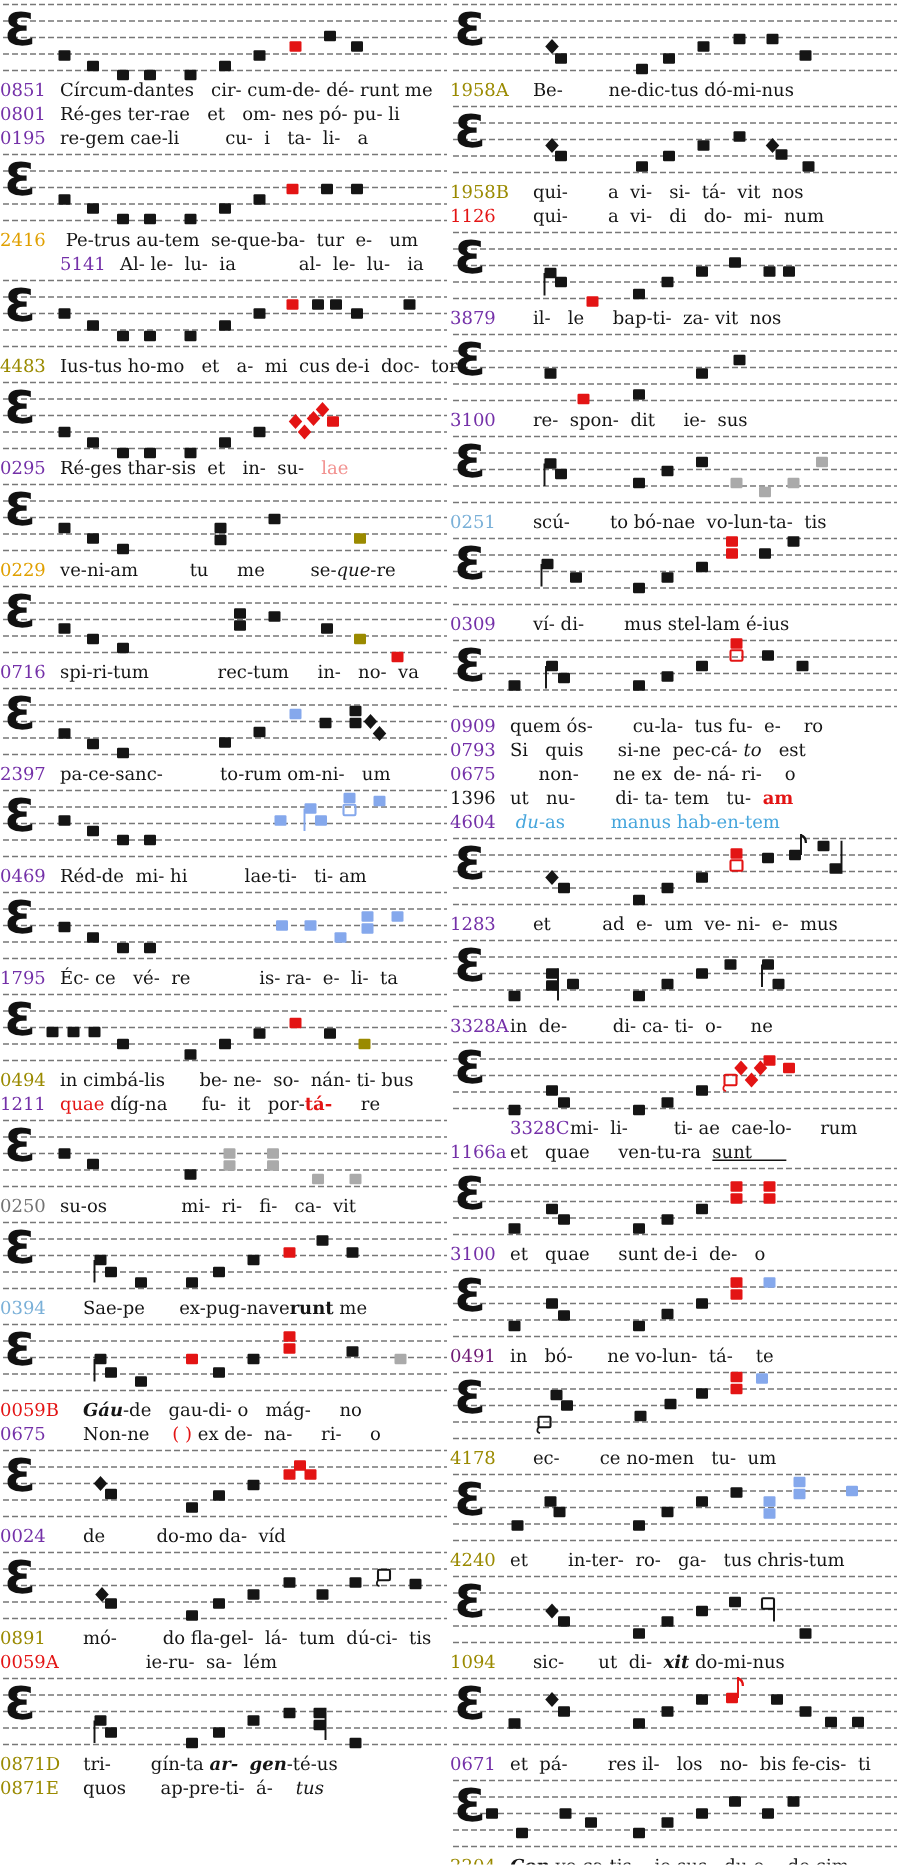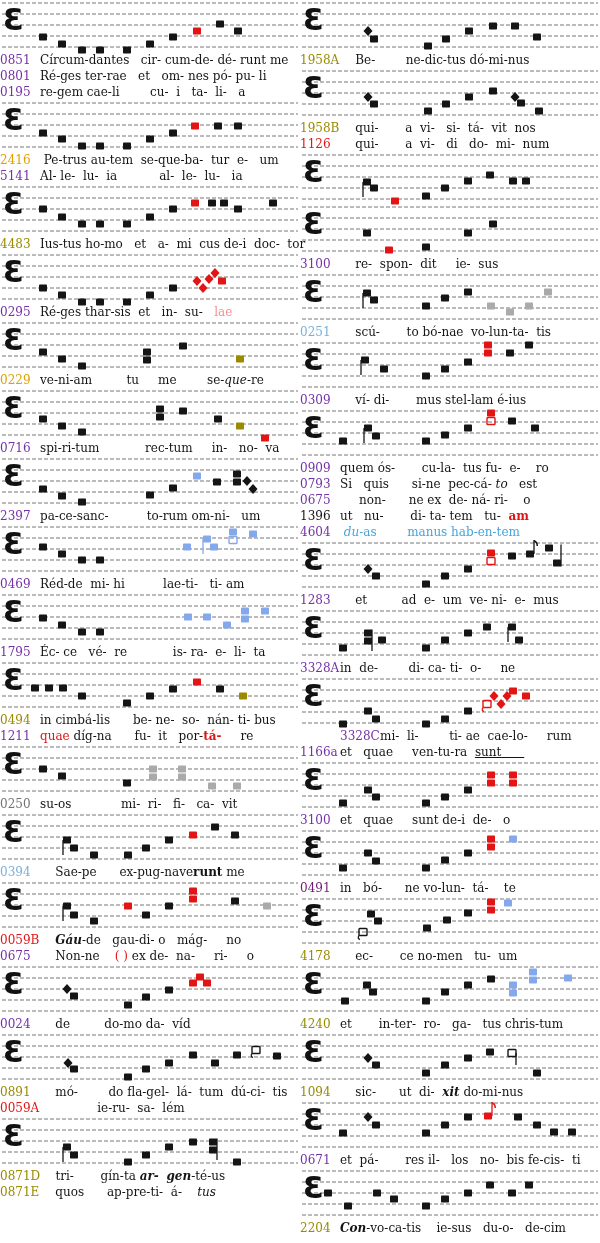--- a/index.html
+++ b/index.html
@@ -65,21 +65,21 @@
             <rect x="96" y="42.5" width="8" height="7" rx="0.8" fill="#151515" stroke="none" stroke-width="0"></rect>
             <rect x="123" y="42.5" width="8" height="7" rx="0.8" fill="#151515" stroke="none" stroke-width="0"></rect>
             <rect x="146" y="35.5" width="8" height="7" rx="0.8" fill="#151515" stroke="none" stroke-width="0"></rect>
             <rect x="169" y="29.5" width="8" height="7" rx="0.8" fill="#151515" stroke="none" stroke-width="0"></rect>
             <rect x="191" y="22.5" width="8" height="7" rx="0.8" fill="#e31414" stroke="none" stroke-width="0"></rect>
             <rect x="214" y="22.5" width="8" height="7" rx="0.8" fill="#151515" stroke="none" stroke-width="0"></rect>
             <rect x="234" y="22.5" width="8" height="7" rx="0.8" fill="#151515" stroke="none" stroke-width="0"></rect>
           </g>
         </svg>
         <div class="tline"><span class="cid" style="color: rgb(224, 160, 0);">2416</span><span><span> Pe-trus au-tem  se-que-ba-  tur  e-   um</span></span></div>
-        <div class="tline"><span class="cid" style="color: rgb(116, 48, 168);">5141</span><span><span>Al- le-  lu-  ia           al-  le-  lu-   ia</span></span></div>
+        <div class="tline"><span class="cid" style="color: rgb(116, 48, 168); padding-left: 40px;">5141</span><span><span>Al- le-  lu-  ia           al-  le-  lu-   ia</span></span></div>
       </div>
       <div class="system">
         <svg class="staff" width="300" height="52">
           <line x1="2" y1="3" x2="298" y2="3" stroke="#777777" stroke-width="1" stroke-dasharray="4 2"></line>
           <line x1="2" y1="14" x2="298" y2="14" stroke="#777777" stroke-width="1" stroke-dasharray="4 2"></line>
           <line x1="2" y1="25" x2="298" y2="25" stroke="#777777" stroke-width="1" stroke-dasharray="4 2"></line>
           <line x1="2" y1="36" x2="298" y2="36" stroke="#777777" stroke-width="1" stroke-dasharray="4 2"></line>
           <line x1="2" y1="47" x2="298" y2="47" stroke="#777777" stroke-width="1" stroke-dasharray="4 2"></line>
           <text x="3" y="30" font-size="30" font-weight="bold" font-family="&quot;DejaVu Sans&quot;,sans-serif" fill="#111">Ɛ</text>
           <g>
@@ -462,20 +462,21 @@
             <rect x="70" y="32.5" width="8" height="7" rx="0.8" fill="#151515" stroke="none" stroke-width="0"></rect>
             <rect x="91" y="45.5" width="8" height="7" rx="0.8" fill="#e31414" stroke="none" stroke-width="0"></rect>
             <rect x="122" y="40.5" width="8" height="7" rx="0.8" fill="#151515" stroke="none" stroke-width="0"></rect>
             <rect x="141" y="32.5" width="8" height="7" rx="0.8" fill="#151515" stroke="none" stroke-width="0"></rect>
             <rect x="164" y="25.5" width="8" height="7" rx="0.8" fill="#151515" stroke="none" stroke-width="0"></rect>
             <rect x="186" y="19.5" width="8" height="7" rx="0.8" fill="#151515" stroke="none" stroke-width="0"></rect>
             <rect x="209" y="25.5" width="8" height="7" rx="0.8" fill="#151515" stroke="none" stroke-width="0"></rect>
             <rect x="222" y="25.5" width="8" height="7" rx="0.8" fill="#151515" stroke="none" stroke-width="0"></rect>
           </g>
         </svg>
+        <div class="tline"><span class="cid" style="color: rgb(116, 48, 168);">3879</span><span><span>    il-   le     bap-ti-  za- vit  nos</span></span></div>
       </div>
       <div class="system">
         <svg class="staff" width="300" height="52">
           <line x1="2" y1="3" x2="298" y2="3" stroke="#777777" stroke-width="1" stroke-dasharray="4 2"></line>
           <line x1="2" y1="14" x2="298" y2="14" stroke="#777777" stroke-width="1" stroke-dasharray="4 2"></line>
           <line x1="2" y1="25" x2="298" y2="25" stroke="#777777" stroke-width="1" stroke-dasharray="4 2"></line>
           <line x1="2" y1="36" x2="298" y2="36" stroke="#777777" stroke-width="1" stroke-dasharray="4 2"></line>
           <line x1="2" y1="47" x2="298" y2="47" stroke="#777777" stroke-width="1" stroke-dasharray="4 2"></line>
           <text x="3" y="30" font-size="30" font-weight="bold" font-family="&quot;DejaVu Sans&quot;,sans-serif" fill="#111">Ɛ</text>
           <g>

